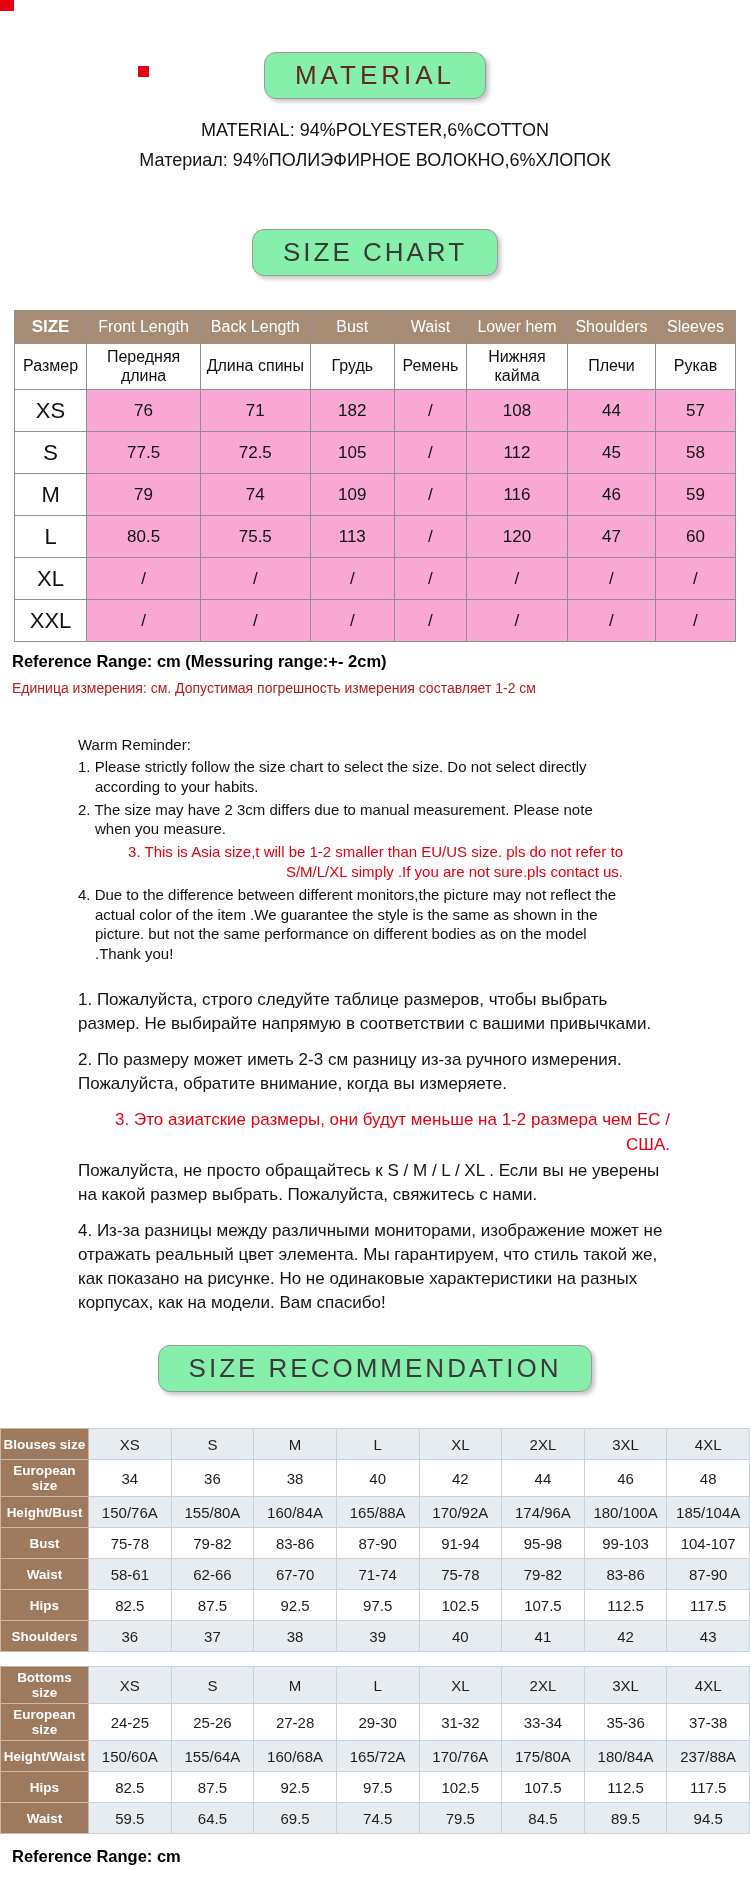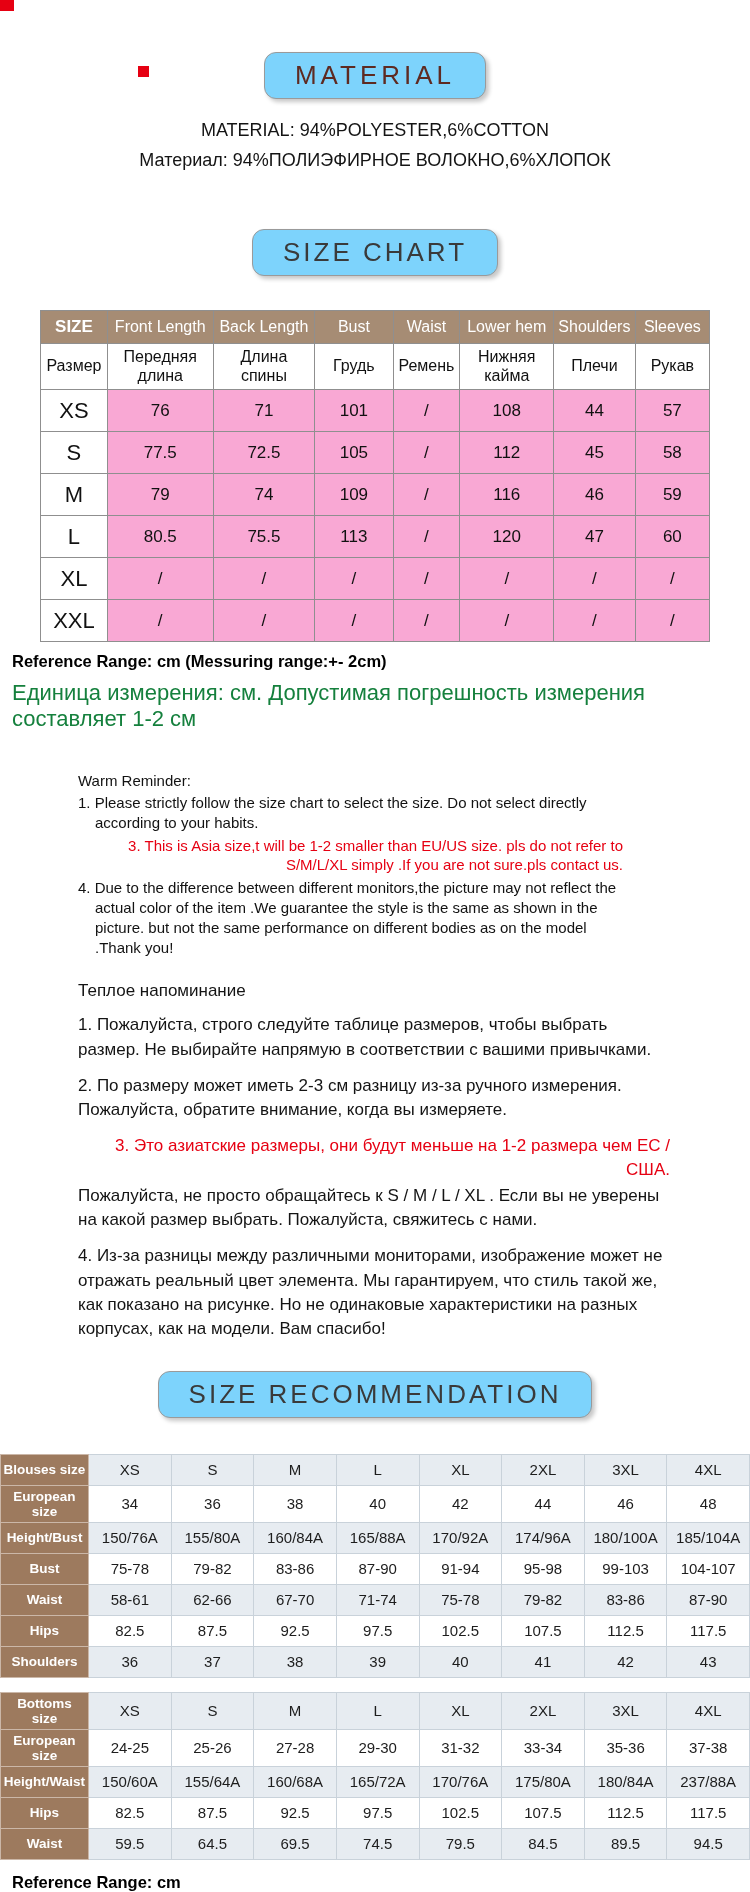--- a/index.html
+++ b/index.html
@@ -19,35 +19,35 @@
 
   
   .title-box {
     width: -moz-fit-content;
     width: fit-content;
     margin: 0 auto;
     border: 1px solid #9a9a9a;
     border-radius: 12px;
     padding: 7px 30px;
     box-shadow: 3px 3px 4px rgba(0,0,0,0.22);
-    background:#7dd3fc;
+    background:#86efac;
     text-align: center;
   }
   .title-text { font-size: 26px; letter-spacing: 3px; color:#3a3a3a; white-space: nowrap; }
   .material-box { margin-top: 52px; }
   .material-text { color:#5e2a21; letter-spacing: 4px; }
   .sizechart-box { margin-top: 54px; }
   .rec-box { margin-top: 30px; }
 
   .material-lines { margin-top: 16px; text-align: center; }
   .mat-line { font-size: 18px; line-height: 30px; color:#141414; }
 
   
   table.size-chart {
-    width: 670px;
+    width: 722px;
     margin: 34px auto 0;
     border-collapse: collapse;
     table-layout: fixed;
     text-align: center;
   }
   .size-chart th, .size-chart td { border: 1px solid #8f8f8f; padding: 0 2px; }
   .size-chart .sc-h1 th {
     background: #a68c74;
     color: #fff;
     font-weight: normal;
@@ -60,21 +60,21 @@
     font-weight: normal;
     font-size: 16px;
     height: 46px;
     line-height: 1.15;
     color:#111;
   }
   .size-chart tbody th.size-cell { font-weight: normal; font-size: 22px; height: 42px; background:#fff; }
   .size-chart tbody td { font-size: 17px; height: 42px; background:#f9a8d4; }
 
   .note-en { margin: 10px 12px 0; font-weight: bold; font-size: 16.5px; color:#000; }
-  .note-ru { margin: 9px 12px 0; font-size: 22px; color:#15803d; }
+  .note-ru { margin: 9px 12px 0; font-size: 14px; color:#b91c1c; }
 
   
   .reminder-en { margin: 40px 0 0 78px; width: 545px; font-size: 15px; color:#121212; }
   .rem-title { margin-bottom: 4px; }
   .rem-item { margin: 3px 0; padding-left: 17px; text-indent: -17px; line-height: 1.32; }
   .red { color: #e60012; text-align: right; }
 
   .reminder-ru { margin: 24px 0 0 78px; width: 592px; font-size: 17px; color:#141414; }
   .rem-ru-title { margin-bottom: 8px; }
   .rem-ru-item { margin: 12px 0; line-height: 1.42; }
@@ -156,21 +156,21 @@
           <th>Нижняя кайма</th>
           <th>Плечи</th>
           <th>Рукав</th>
         </tr>
       </thead>
     <tbody>
         <tr>
           <th class="size-cell">XS</th>
           <td class="">76</td>
           <td class="">71</td>
-          <td class="">101</td>
+          <td class="">182</td>
           <td class="">/</td>
           <td class="">108</td>
           <td class="">44</td>
           <td class="">57</td>
         </tr>
         <tr>
           <th class="size-cell">S</th>
           <td class="">77.5</td>
           <td class="">72.5</td>
           <td class="">105</td>
@@ -222,27 +222,27 @@
       </tbody>
   </table>
 
   <div class="note-en">Reference Range: cm (Messuring range:+- 2cm)</div>
   <div class="note-ru">Единица измерения: см. Допустимая погрешность измерения составляет 1-2 см</div>
 
   <div class="reminder-en">
     <div class="rem-title">Warm Reminder:</div>
     <div>
         <p class="rem-item">1. Please strictly follow the size chart to select the size. Do not select directly according to your habits.</p>
+        <p class="rem-item">2. The size may have 2 3cm differs due to manual measurement. Please note when you measure.</p>
         <p class="rem-item red">3. This is Asia size,t will be 1-2 smaller than EU/US size. pls do not refer to S/M/L/XL simply .If you are not sure.pls contact us.</p>
         <p class="rem-item">4. Due to the difference between different monitors,the picture may not reflect the actual color of the item .We guarantee the style is the same as shown in the picture. but not the same performance on different bodies as on the model .Thank you!</p>
       </div>
   </div>
 
   <div class="reminder-ru">
-    <div class="rem-ru-title">Теплое напоминание</div>
     <div>
         <p class="rem-ru-item">1. Пожалуйста, строго следуйте таблице размеров, чтобы выбрать размер. Не выбирайте напрямую в соответствии с вашими привычками.</p>
         <p class="rem-ru-item">2. По размеру может иметь 2-3 см разницу из-за ручного измерения. Пожалуйста, обратите внимание, когда вы измеряете.</p>
         <p class="rem-ru-item red">3. Это азиатские размеры, они будут меньше на 1-2 размера чем ЕС / США.</p>
         <p class="rem-ru-item cont">Пожалуйста, не просто обращайтесь к S / M / L / XL . Если вы не уверены на какой размер выбрать. Пожалуйста, свяжитесь с нами.</p>
         <p class="rem-ru-item">4. Из-за разницы между различными мониторами, изображение может не отражать реальный цвет элемента. Мы гарантируем, что стиль такой же, как показано на рисунке. Но не одинаковые характеристики на разных корпусах, как на модели. Вам спасибо!</p>
       </div>
   </div>
 
   <div class="title-box rec-box">

